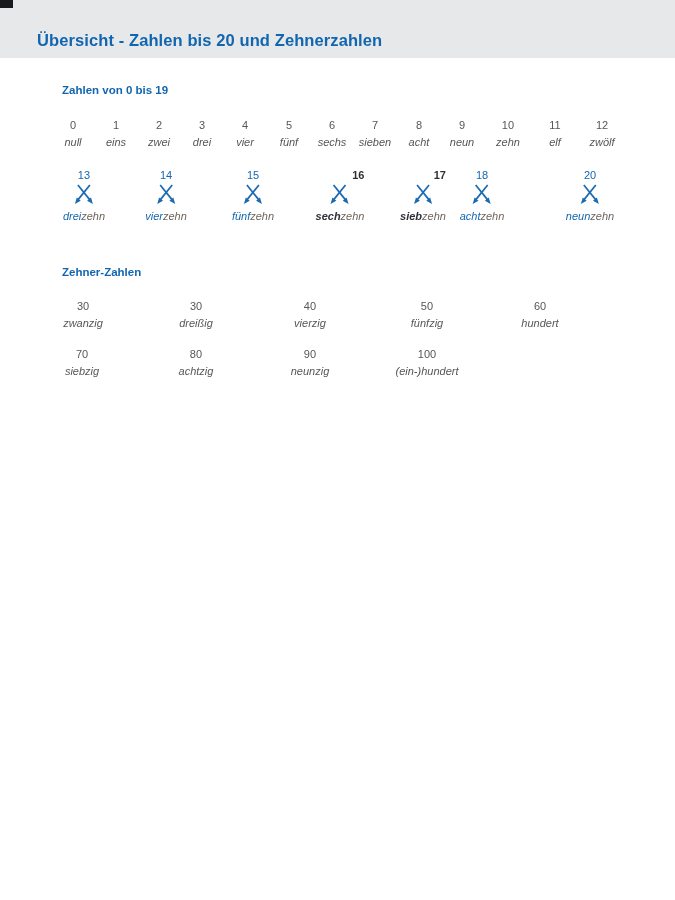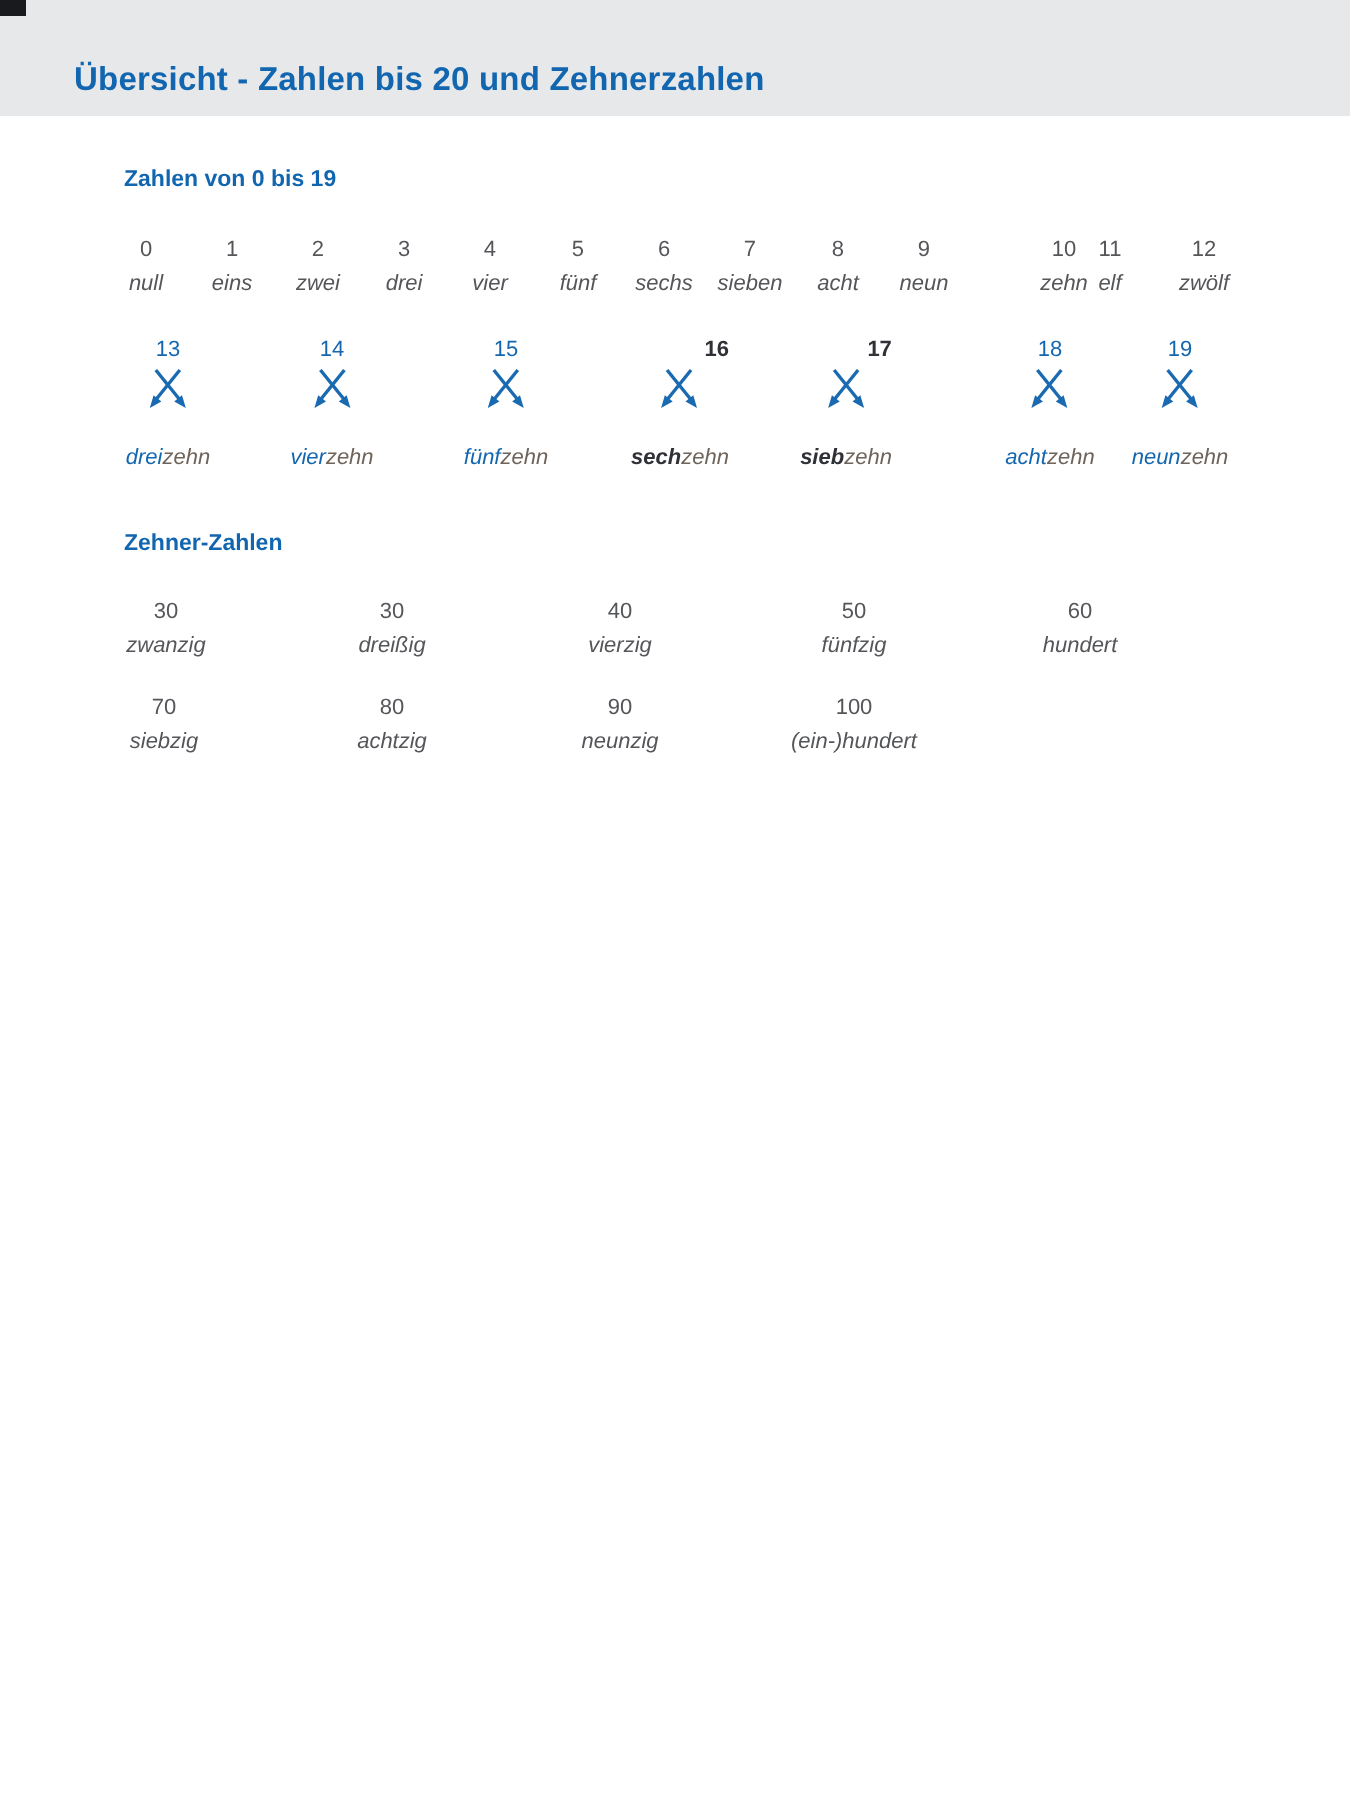--- a/index.html
+++ b/index.html
@@ -16,21 +16,21 @@
   .sec-head{
     position:absolute;left:62px;margin:0;
     font-size:11.5px;font-weight:bold;color:#1266b0;white-space:nowrap;
   }
   .row{position:absolute;left:0;top:0;width:675px;height:0;}
   .cell{position:absolute;transform:translateX(-50%);text-align:center;white-space:nowrap;}
   .digit{font-size:11px;line-height:13px;color:#55565a;}
   .word{font-size:11px;line-height:13px;color:#55565a;margin-top:4px;font-style:italic;}
   
   .teen .digit{color:#1467af;}
-  .teen .word{margin-top:18px;}
+  .teen .word{margin-top:5px;}
   .teen .prefix{color:#1467af;}
   .teen .suffix{color:#6f645b;}
   .teen.em .digit{color:#2f3136;font-weight:bold;text-align:right;}
   .teen.em .prefix{color:#2f3136;font-weight:bold;}
   .arrows{display:block;margin:2px auto 0 auto;width:26px;height:21px;}
   .arrows path{stroke:#1a6ab2;stroke-width:1.7;fill:none;}
   .arrows polygon{fill:#1a6ab2;}
 </style>
 </head>
 <body>
@@ -79,21 +79,21 @@
         <div class="word">sieben</div>
       </div>
     <div class="cell" style="left:419px">
         <div class="digit">8</div>
         <div class="word">acht</div>
       </div>
     <div class="cell" style="left:462px">
         <div class="digit">9</div>
         <div class="word">neun</div>
       </div>
-    <div class="cell" style="left:532px">
+    <div class="cell" style="left:508px">
         <div class="digit">10</div>
         <div class="word">zehn</div>
       </div>
     <div class="cell" style="left:555px">
         <div class="digit">11</div>
         <div class="word">elf</div>
       </div>
     <div class="cell" style="left:602px">
         <div class="digit">12</div>
         <div class="word">zwölf</div>
@@ -150,33 +150,33 @@
       <div class="digit">17</div>
       <svg class="arrows" viewBox="0 0 26 21">
           <path d="M19 1 L6.6 16.4"></path>
           <path d="M7 1 L19.4 16.4"></path>
           <polygon points="4,20 5.9,13.6 9.8,16.8"></polygon>
           <polygon points="22,20 20.1,13.6 16.2,16.8"></polygon>
         </svg>
       <div class="word"><span class="prefix">sieb</span><span class="suffix">zehn</span></div>
     </div>
 
-    <div class="cell teen" style="left:525px">
+    <div class="cell teen" style="left:482px">
       <div class="digit">18</div>
       <svg class="arrows" viewBox="0 0 26 21">
           <path d="M19 1 L6.6 16.4"></path>
           <path d="M7 1 L19.4 16.4"></path>
           <polygon points="4,20 5.9,13.6 9.8,16.8"></polygon>
           <polygon points="22,20 20.1,13.6 16.2,16.8"></polygon>
         </svg>
       <div class="word"><span class="prefix">acht</span><span class="suffix">zehn</span></div>
     </div>
 
     <div class="cell teen" style="left:590px">
-      <div class="digit">19</div>
+      <div class="digit">20</div>
       <svg class="arrows" viewBox="0 0 26 21">
           <path d="M19 1 L6.6 16.4"></path>
           <path d="M7 1 L19.4 16.4"></path>
           <polygon points="4,20 5.9,13.6 9.8,16.8"></polygon>
           <polygon points="22,20 20.1,13.6 16.2,16.8"></polygon>
         </svg>
       <div class="word"><span class="prefix">neun</span><span class="suffix">zehn</span></div>
     </div>
 
   </div>

